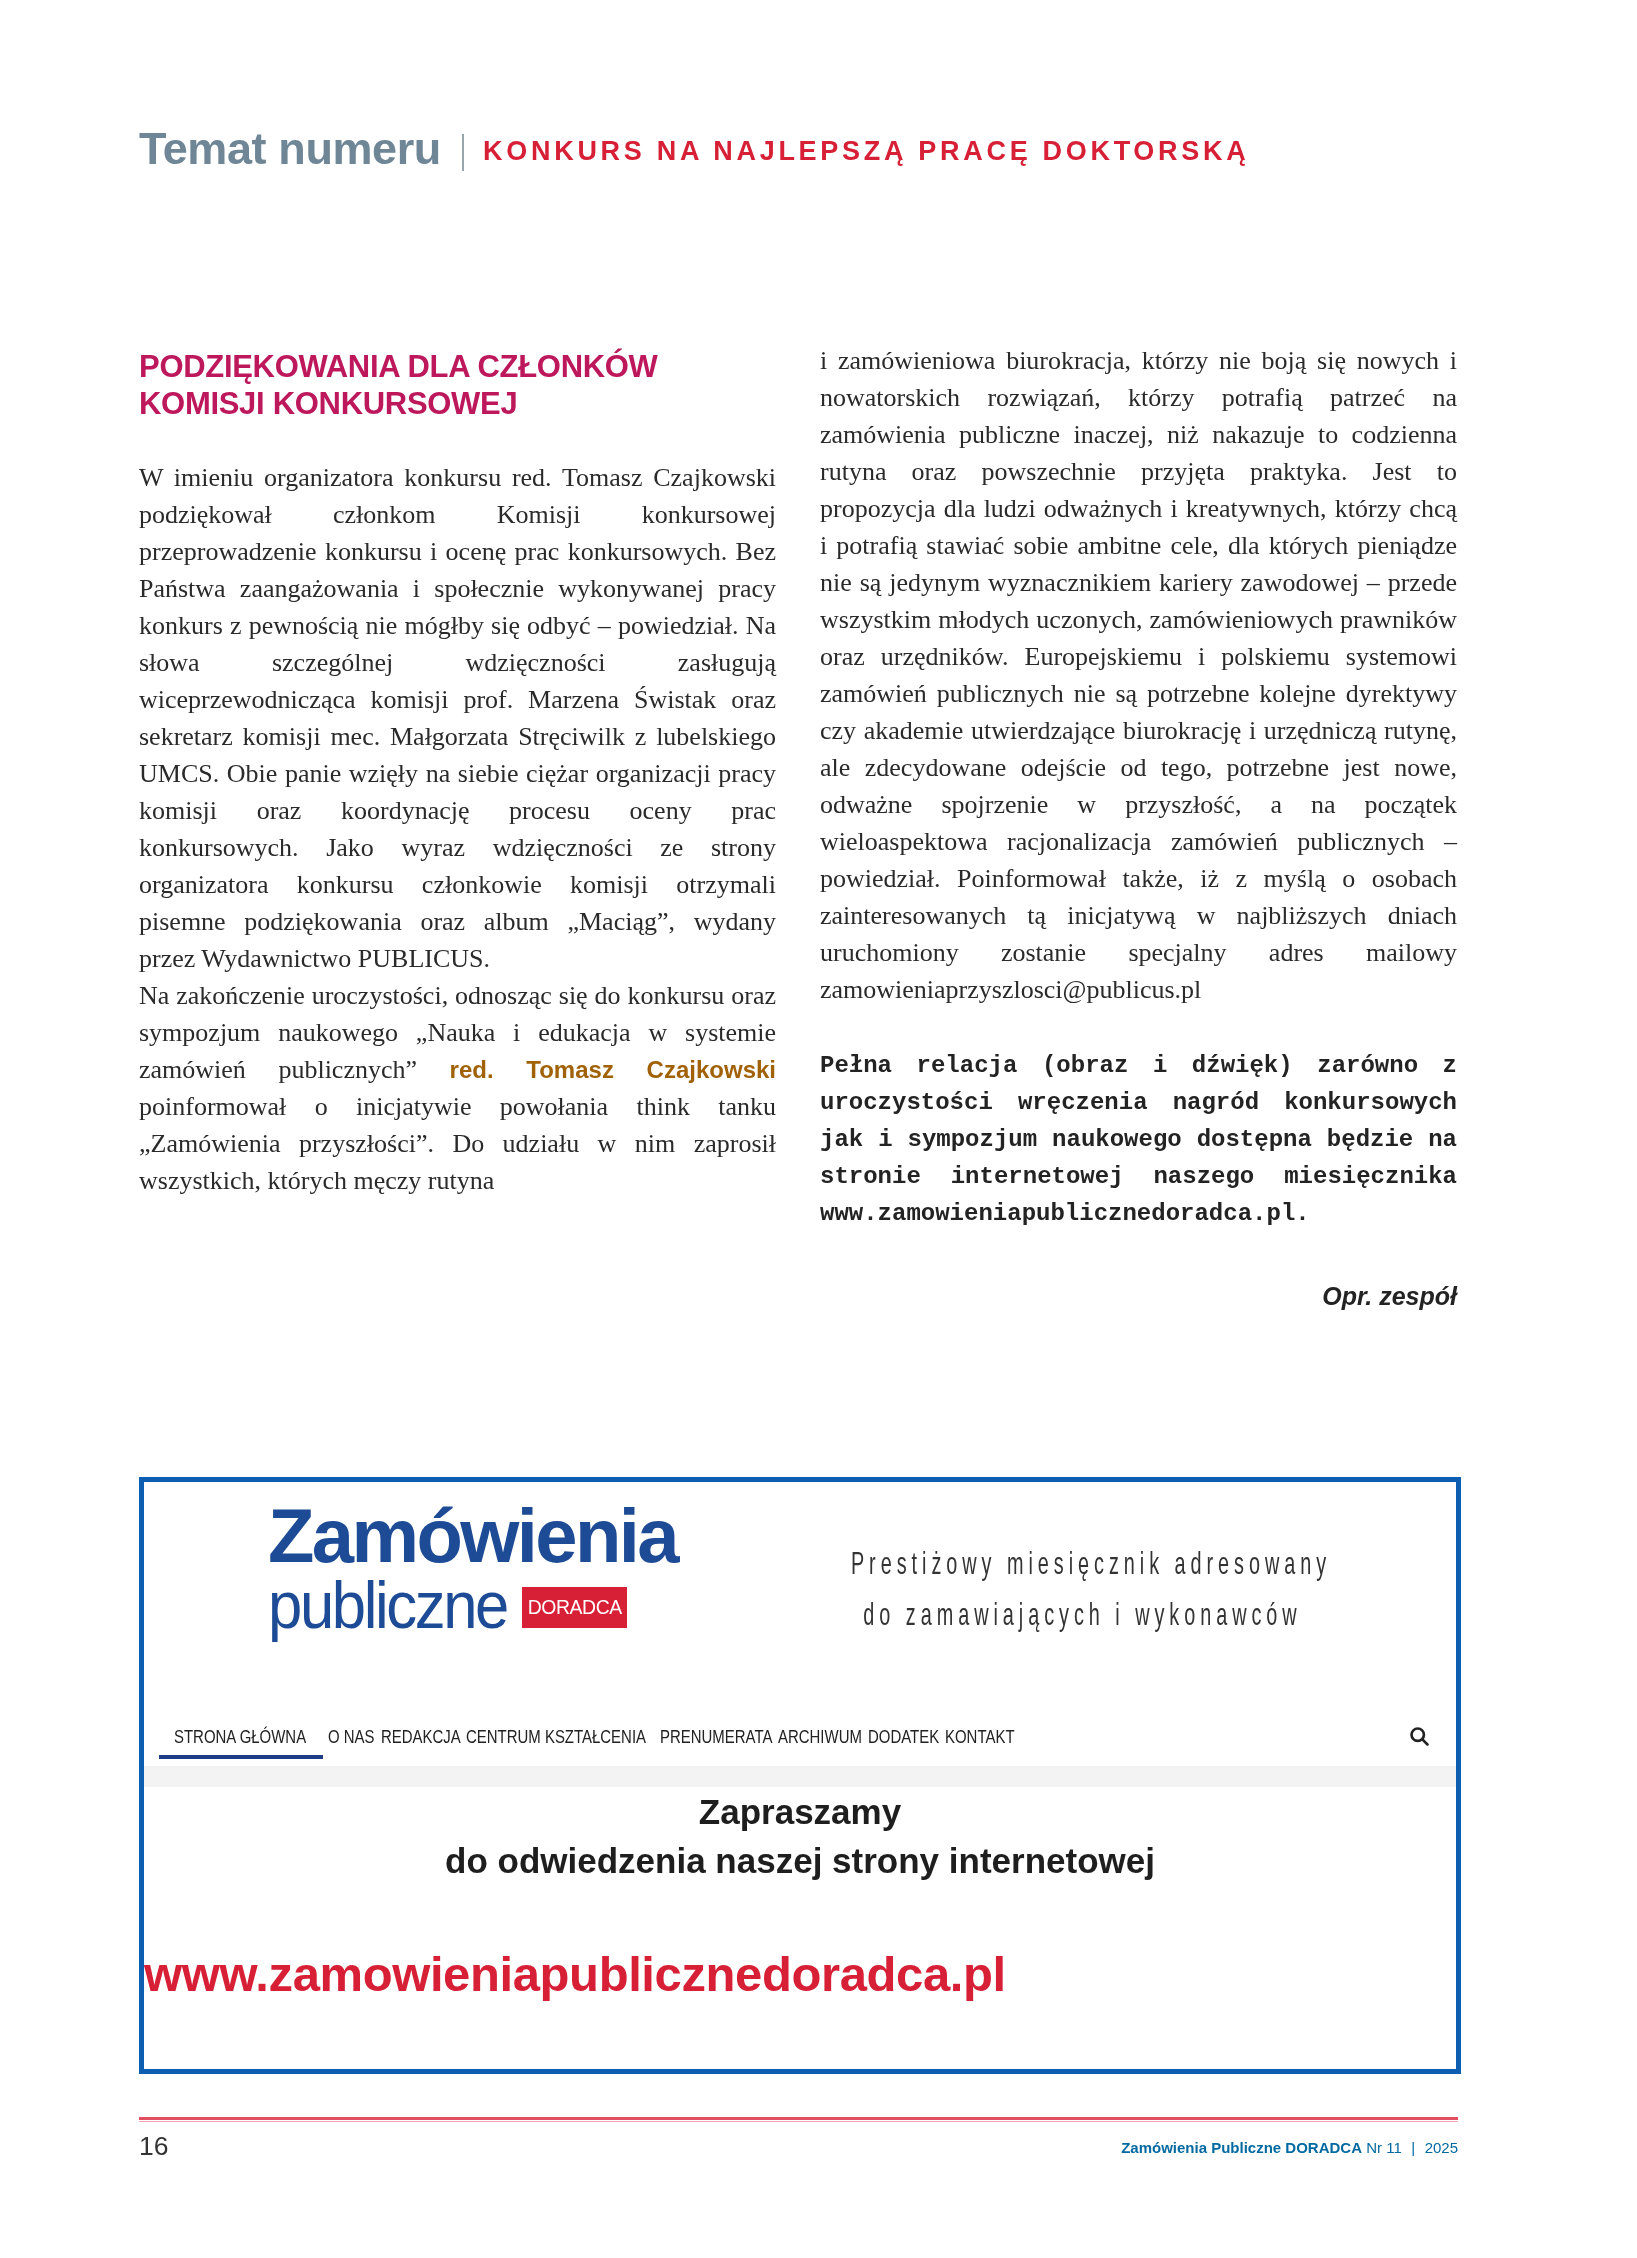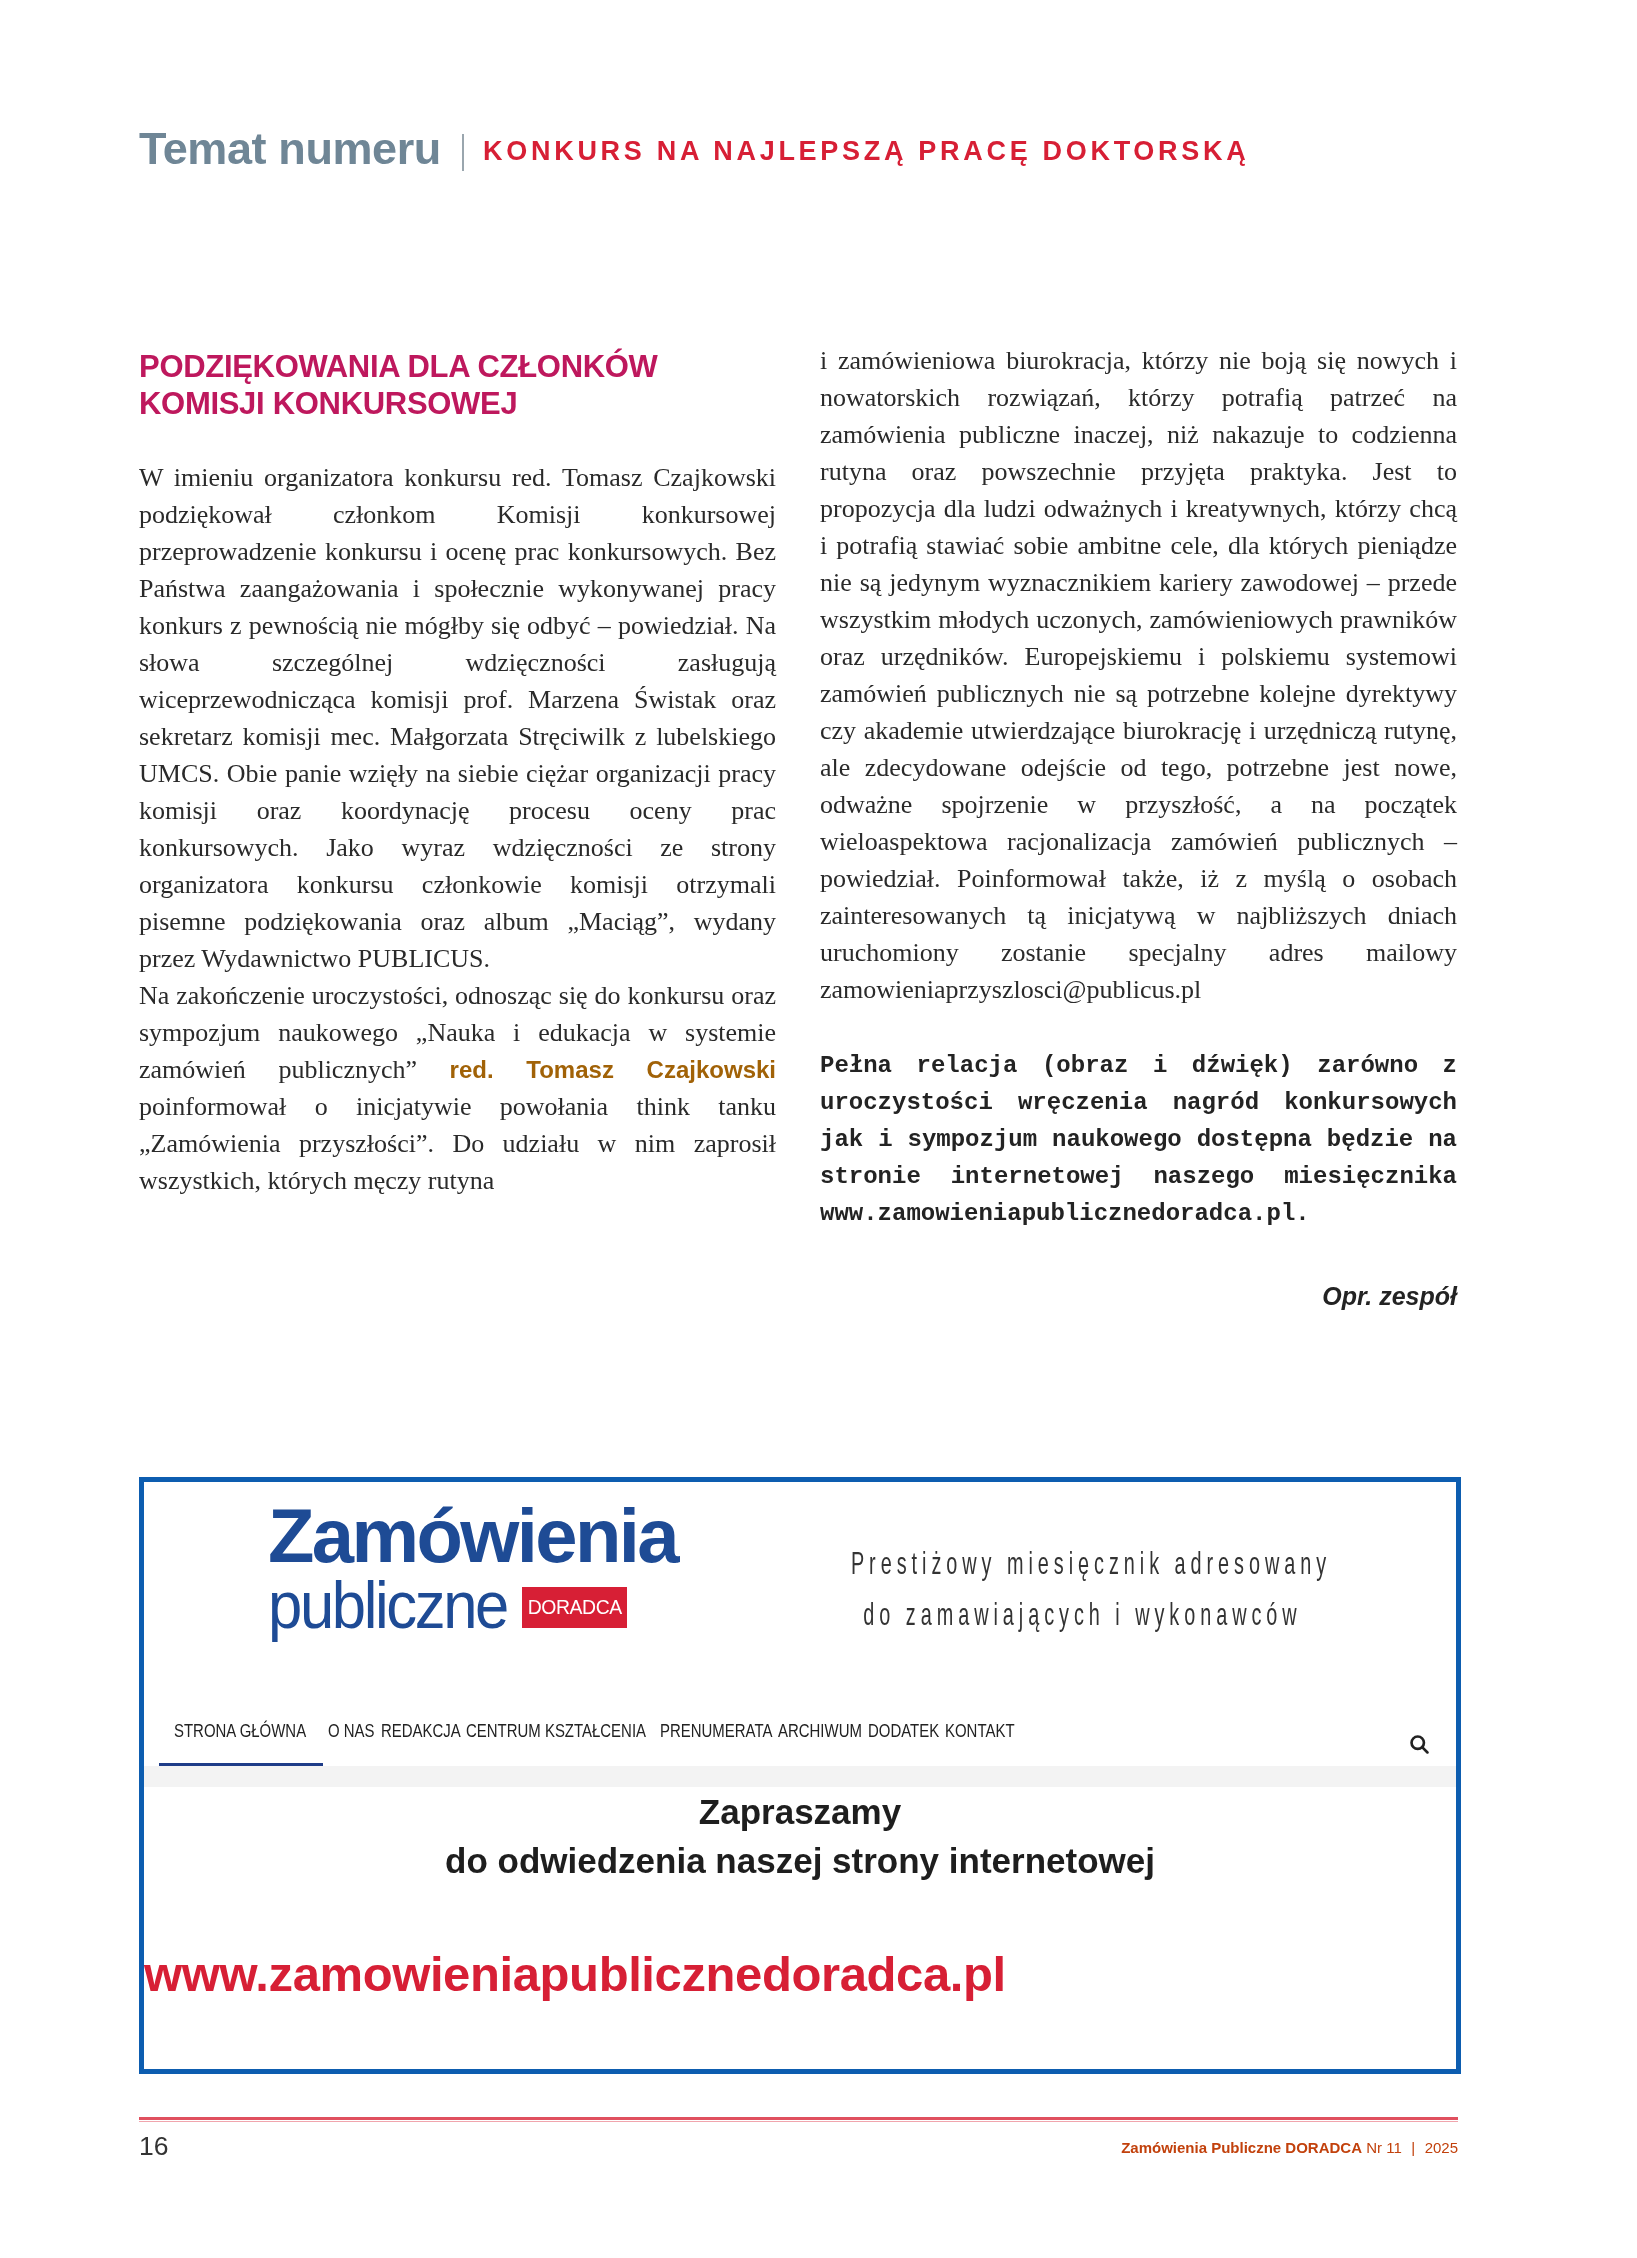--- a/index.html
+++ b/index.html
@@ -27,35 +27,35 @@
   .ad-box { position: absolute; left: 139px; top: 1477px; width: 1312px; height: 587px; border: 5.3px solid #0d5db0; background: #ffffff; }
   .ad-logo { position: absolute; left: 124px; top: 16px; }
   .logo-line1 { font-family: "Liberation Sans", sans-serif; font-weight: 700; font-size: 76px; line-height: 76px; color: #1e4b95; letter-spacing: -2.6px; }
   .logo-line2 { display: flex; align-items: flex-end; margin-top: -3.5px; }
   .logo-publiczne { font-family: "Liberation Sans", sans-serif; font-weight: 400; font-size: 67px; line-height: 67px; color: #1e4b95; letter-spacing: -2.6px; transform: scaleX(0.92); transform-origin: left bottom; }
   .logo-badge { background: #d71f35; color: #ffffff; font-family: "Liberation Sans", sans-serif; font-size: 19.4px; line-height: 19.4px; padding: 10.6px 5.3px; margin-left: -5.3px; margin-bottom: 10px; letter-spacing: -0.4px; }
 
   .ad-tagline { position: absolute; left: 0; top: 56px; width: 1312px; padding-left: 565px; box-sizing: border-box; font-family: "Liberation Sans", sans-serif; font-size: 32px; line-height: 51px; color: #333; letter-spacing: 8px; text-align: center; transform-origin: left top; }
   .ad-tagline div { transform: scaleX(0.62); transform-origin: center; white-space: nowrap; }
 
-  .ad-nav { position: absolute; left: 0; top: 239px; width: 1312px; height: 49px; display: flex; background: #ffffff; }
+  .ad-nav { position: absolute; left: 0; top: 231px; width: 1312px; height: 49px; display: flex; align-items: center; background: #ffffff; }
   .nav-item { font-family: "Liberation Sans", sans-serif; font-size: 17.6px; color: #222; margin-right: 0; white-space: nowrap; position: relative; transform: scaleX(0.85); transform-origin: left center; }
   .nav-active-bar { position: absolute; left: 15px; top: 42px; width: 164px; height: 4.4px; background: #1e3c88; }
   .nav-search { position: absolute; right: 25px; top: 12.4px; width: 23px; height: 23px; }
   .ad-band { position: absolute; left: 0; top: 284px; width: 1312px; height: 21px; background: #f3f3f3; }
 
   .ad-invite { position: absolute; left: 0; top: 309px; width: 1312px; text-align: center; font-family: "Liberation Sans", sans-serif; font-weight: 700; color: #1e1e1e; }
   .invite-1 { font-size: 35px; line-height: 42px; }
   .invite-2 { font-size: 35px; line-height: 42px; margin-top: 7px; }
   .ad-url { position: absolute; left: 0; top: 461px; width: 1520px; text-align: left; font-family: "Liberation Sans", sans-serif; font-weight: 700; font-size: 49px; line-height: 62px; color: #d71f35; letter-spacing: -0.4px; }
 
   .footer-rule { position: absolute; left: 139px; top: 2117px; width: 1319px; height: 2.6px; background: #e0505f; }
   .footer-rule2 { position: absolute; left: 139px; top: 2121px; width: 1319px; height: 0.9px; background: #f1a5ad; }
   .page-number { position: absolute; left: 139px; top: 2131px; font-family: "Liberation Sans", sans-serif; font-size: 26.5px; color: #333; }
-  .footer-pub { position: absolute; right: 179px; top: 2139px; font-family: "Liberation Sans", sans-serif; font-size: 15px; color: #c2410c; white-space: nowrap; }
+  .footer-pub { position: absolute; right: 179px; top: 2139px; font-family: "Liberation Sans", sans-serif; font-size: 15px; color: #0369a1; white-space: nowrap; }
   .footer-pub b { font-weight: 700; }
   .footer-sep { margin: 0 5.3px; }
 </style>
 </head>
 <body>
 
 <header class="page-header">
   <span class="header-section">Temat numeru</span>
   <span class="header-divider"></span>
   <span class="header-topic">KONKURS NA NAJLEPSZĄ PRACĘ DOKTORSKĄ</span>

